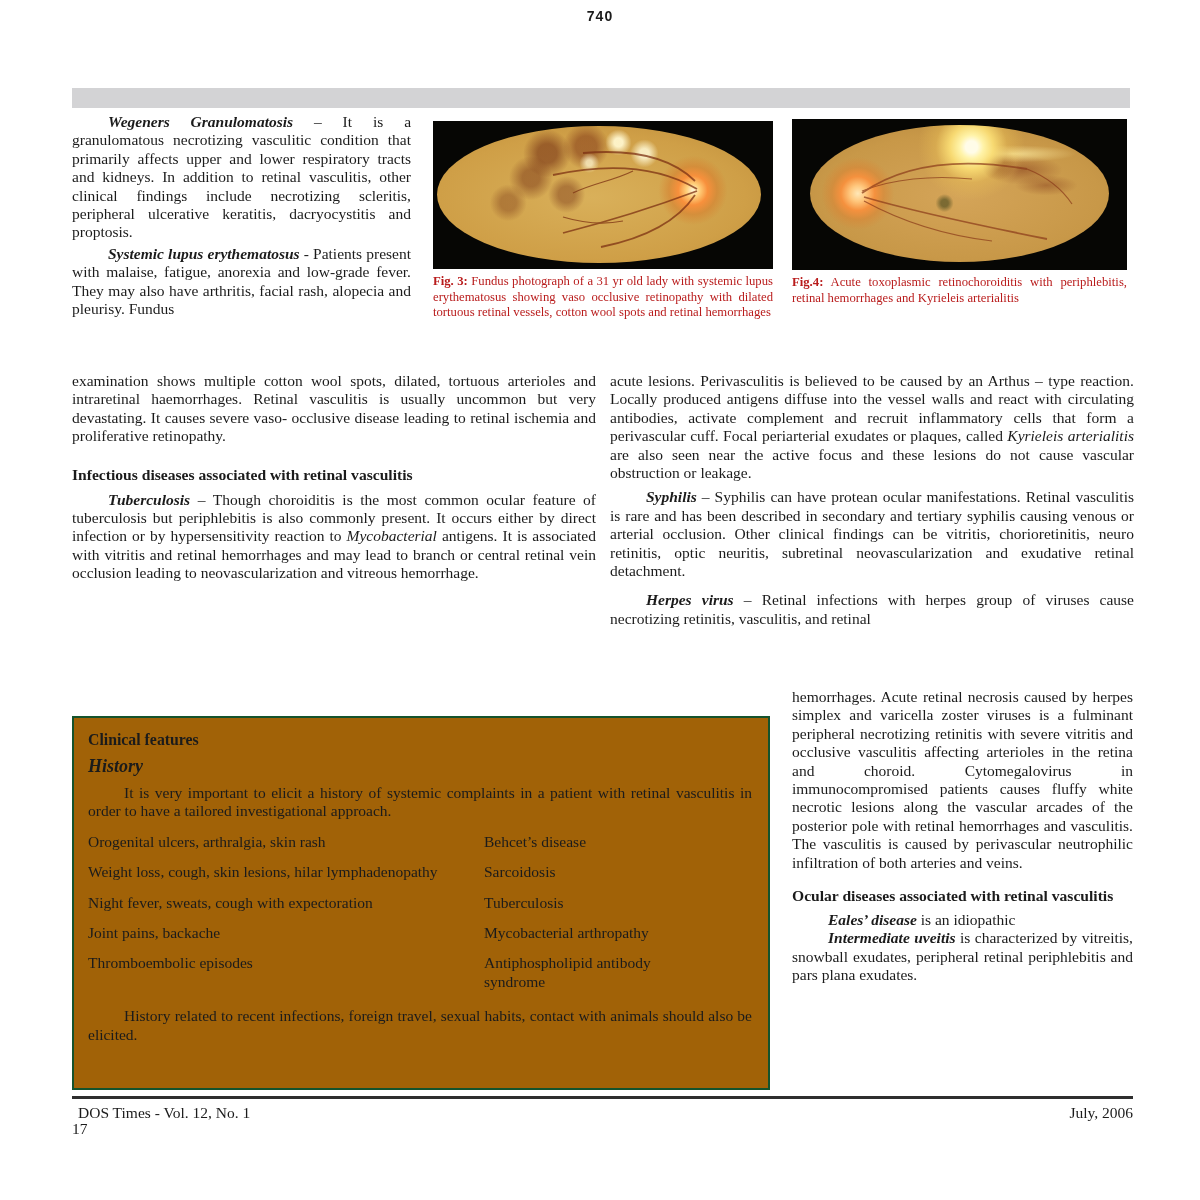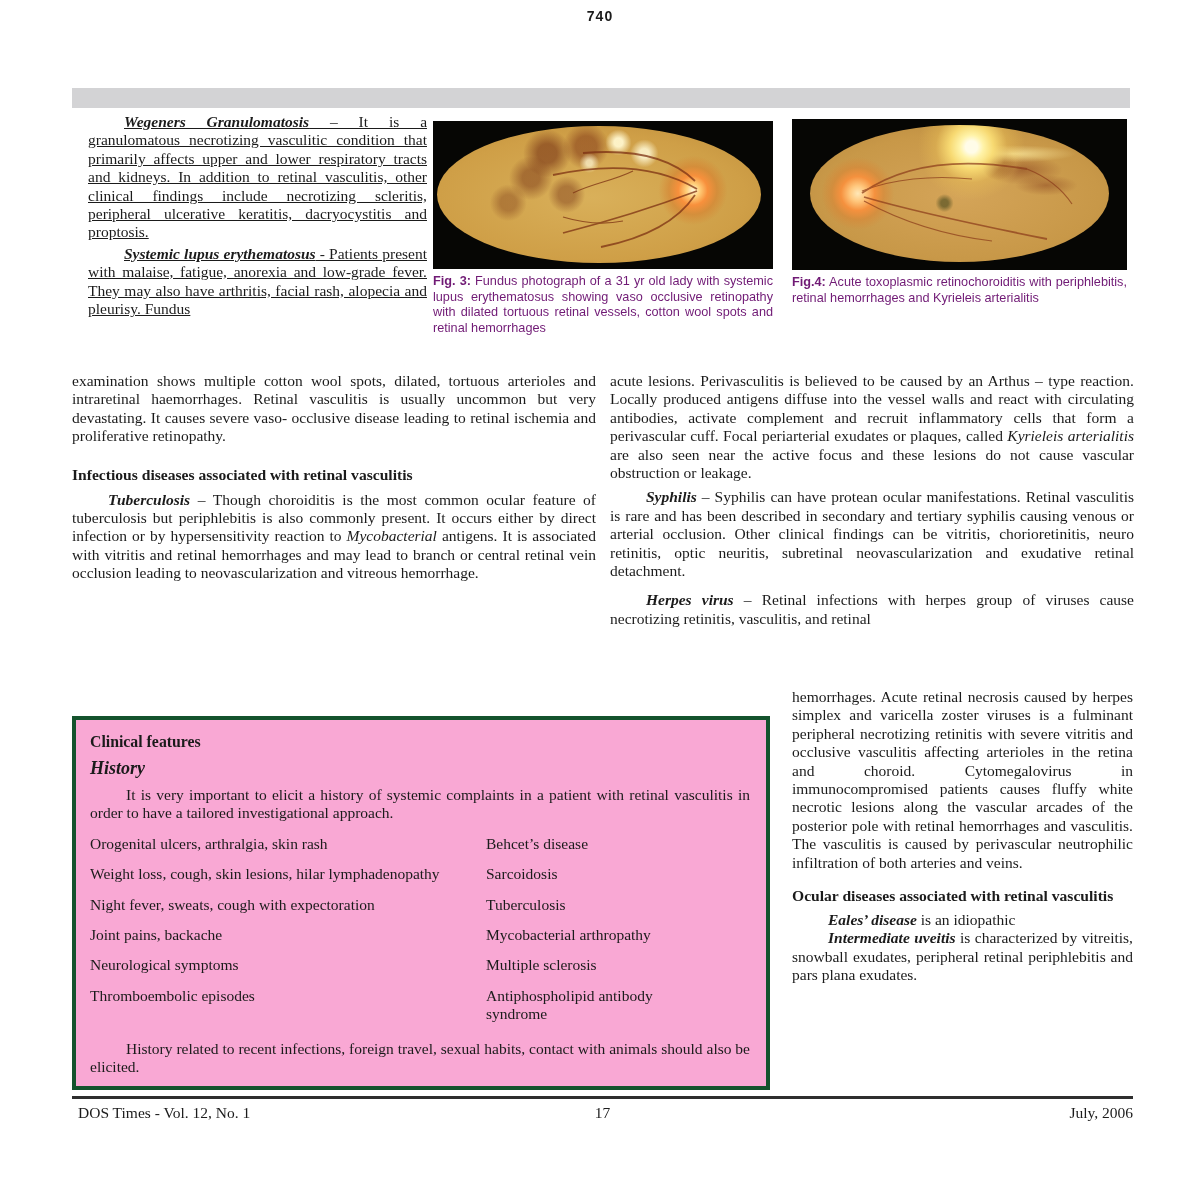--- a/index.html
+++ b/index.html
@@ -9,55 +9,55 @@
     -webkit-font-smoothing:antialiased;
   }
   .abs{position:absolute;}
   p{margin:0;}
   .body-text{font-size:15.5px;line-height:18.4px;text-align:justify;}
   .para{margin-top:3px;}
   .indent{text-indent:36px;}
   .lead{font-weight:bold;font-style:italic;}
   i.inl{font-style:italic;}
   .sec-heading{font-weight:bold;font-size:15.6px;line-height:19px;}
-  .caption{font-family:Liberation Sans, sans-serif;font-size:12.7px;line-height:15.6px;text-align:justify;color:#701a75;}
+  .caption{font-family:Liberation Serif, serif;font-size:12.7px;line-height:15.6px;text-align:justify;color:#b91c1c;}
   .caption b{font-weight:bold;}
   .pagenum-top{width:100%;text-align:center;top:8px;left:0;
     font-family:"Liberation Sans", sans-serif;font-weight:bold;font-size:14px;letter-spacing:1px;}
   .gray-bar{left:72px;top:88px;width:1058px;height:20px;background:#d3d3d5;}
   
   .figure{display:block;}
   .photo{position:relative;background:#060604;overflow:hidden;}
   .fundus{position:absolute;border-radius:50%;}
   .photo svg{position:absolute;left:0;top:0;filter:blur(.5px);}
   .fig-caption{margin-top:5px;}
   
-  .clin-box{border:4px solid #14532d;padding:12px 16px 10px 14px;background:#f9a8d4;box-sizing:border-box;}
+  .clin-box{border:2px solid #14532d;padding:12px 16px 10px 14px;background:#a16207;box-sizing:border-box;}
   .box-title{font-weight:bold;font-size:15.8px;line-height:20px;}
   .box-sub{font-weight:bold;font-style:italic;font-size:18px;line-height:20px;margin-top:6px;}
   .box-intro{margin-top:8px;}
   .box-row{display:flex;margin-top:12px;}
   .box-sym{width:396px;padding-right:16px;box-sizing:border-box;text-align:left;font-size:15.5px;line-height:18.4px;}
   .box-dis{flex:1;text-align:left;font-size:15.5px;line-height:18.4px;}
   .box-outro{margin-top:16px;}
   
   .footer-rule{left:72px;top:1096px;width:1061px;border-top:3px solid #2e2e2e;}
   .footer-text{left:72px;top:1104px;width:1061px;font-size:15.5px;}
-  .footer-center{position:absolute;left:0;width:100%;text-align:center;top:0;}
+  .footer-center{position:absolute;left:0;width:100%;top:16px;}
   .footer-right{position:absolute;right:0;top:0;text-align:right;}
   .footer-left{position:absolute;left:6px;top:0;}
 </style>
 </head>
 <body>
 
 <div class="abs pagenum-top">740</div>
 
 <div class="abs gray-bar"></div>
 
-<div class="abs body-text" style="left:88px;top:113px;width:339px;text-decoration:underline;">
+<div class="abs body-text" style="left:72px;top:113px;width:339px;">
   <p class="indent"><span class="lead">Wegeners Granulomatosis</span><span> – It is a granulomatous necrotizing vasculitic condition that primarily affects upper and lower respiratory tracts and kidneys. In addition to retinal vasculitis, other clinical findings include necrotizing scleritis, peripheral ulcerative keratitis, dacryocystitis and proptosis.</span></p>
   <p class="indent para"><span class="lead">Systemic lupus erythematosus</span><span> - Patients present with malaise, fatigue, anorexia and low-grade fever. They may also have arthritis, facial rash, alopecia and pleurisy. Fundus</span></p>
 </div>
 
 <figure class="abs figure" style="left:433px;top:121px;width:340px;margin:0;">
   <div class="photo" style="width:340px;height:148px;">
     <div class="fundus" style="left:4px;top:5px;right:12px;bottom:6px;
       background:
         radial-gradient(circle at 79% 47%, #fff6d8 0%, #ffcf7a 2.5%, #f8903c 5.5%, rgba(215,125,45,0.55) 9%, rgba(215,125,45,0) 13%),
         radial-gradient(circle at 56% 12%, rgba(255,246,205,0.95) 0% 2%, rgba(255,246,205,0) 6%),
@@ -142,24 +142,20 @@
   </div>
   <div class="box-row">
     <div class="box-sym">Night fever, sweats, cough with expectoration</div>
     <div class="box-dis">Tuberculosis</div>
   </div>
   <div class="box-row">
     <div class="box-sym">Joint pains, backache</div>
     <div class="box-dis">Mycobacterial arthropathy</div>
   </div>
   <div class="box-row">
-    <div class="box-sym">Neurological symptoms</div>
-    <div class="box-dis">Multiple sclerosis</div>
-  </div>
-  <div class="box-row">
     <div class="box-sym">Thromboembolic episodes</div>
     <div class="box-dis" style="max-width:180px;">Antiphospholipid antibody syndrome</div>
   </div>
 
   <p class="indent box-outro">History related to recent infections, foreign travel, sexual habits, contact with animals should also be elicited.</p>
 </div>
 
 <div class="abs footer-rule"></div>
 <div class="abs footer-text">
   <span class="footer-left">DOS Times - Vol. 12, No. 1</span>

